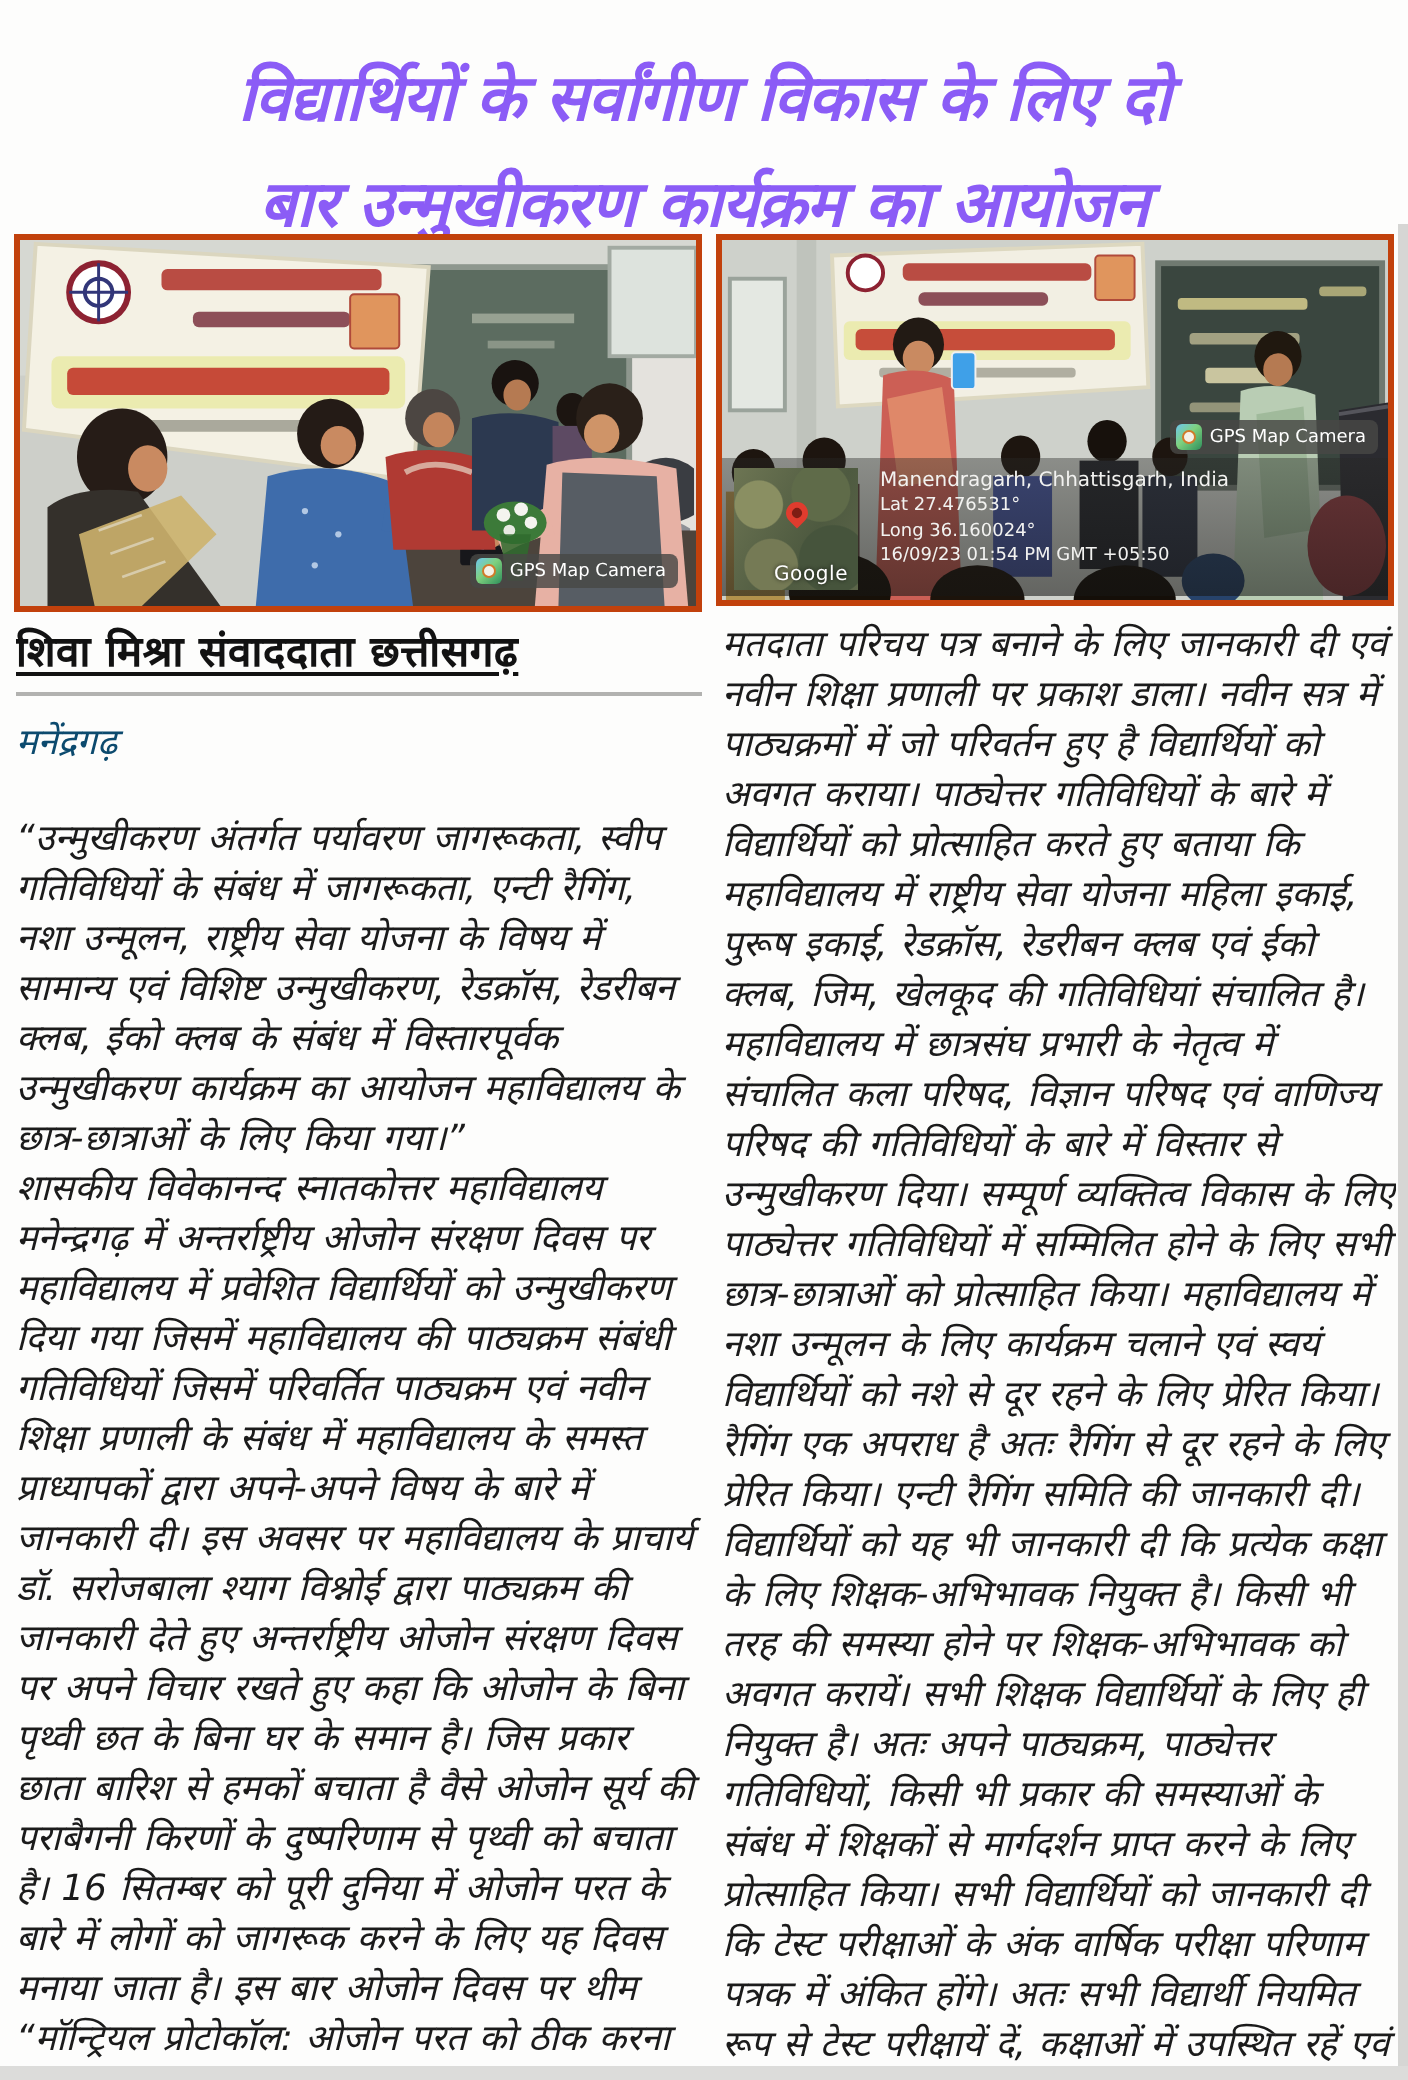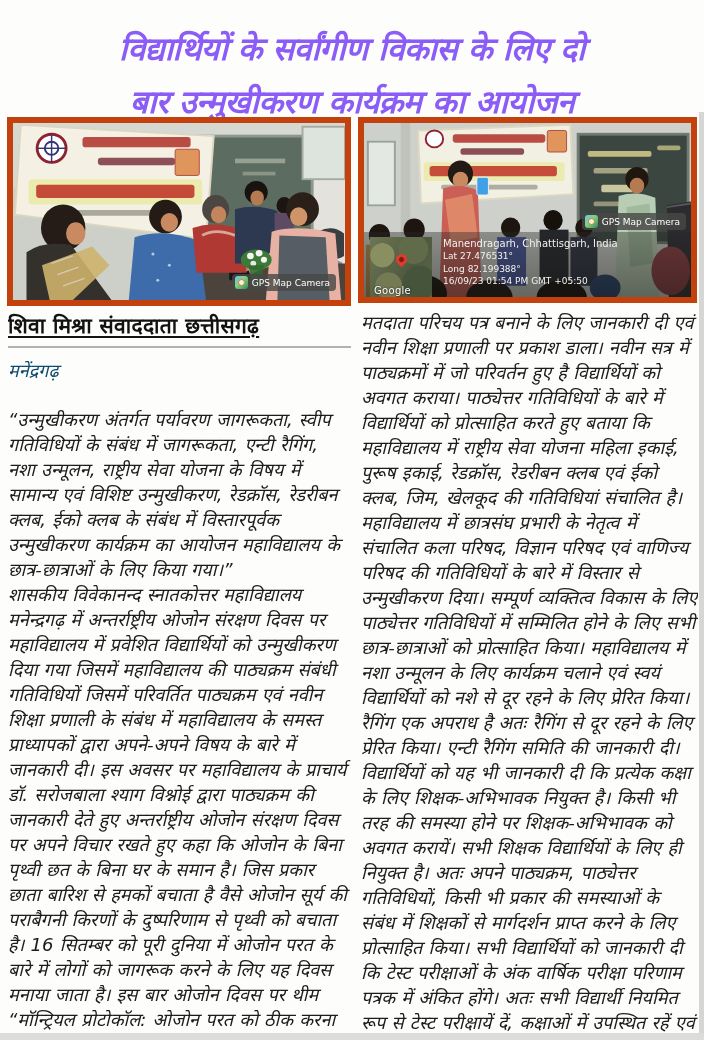--- a/index.html
+++ b/index.html
@@ -11,21 +11,21 @@
   .edge-bottom{position:absolute;left:0;bottom:0;width:100%;height:7px;background:#dcdcda;}
 
   .headline{
     position:absolute;top:2px;left:0;width:100%;text-align:center;
     font-weight:800;font-style:italic;font-size:32px;line-height:53px;
     color:#8b5cf6;letter-spacing:-0.5px;
   }
   .headline span{display:block;}
 
   .photos{position:absolute;top:117px;left:7px;width:690px;display:flex;gap:7px;}
-  .photo{position:relative;overflow:hidden;background:#c9cbc5;border:6px solid #c2410c;box-sizing:border-box;}
+  .photo{position:relative;overflow:hidden;background:#c9cbc5;border:3px solid #c2410c;box-sizing:border-box;}
   .photo-left{width:344px;height:189px;}
   .photo-right{width:339px;height:186px;}
   .scene{display:block;width:100%;height:100%;}
 
   .gps-badge{
     position:absolute;display:flex;align-items:center;gap:4px;
     background:rgba(72,72,70,0.82);border-radius:4px;padding:2px 6px 2px 3px;
     color:#fff;font-size:9px;font-style:normal;white-space:nowrap;
   }
   .gps-badge-left{right:9px;bottom:9px;}
@@ -40,21 +40,21 @@
   .map-thumb{position:absolute;left:6px;top:5px;width:62px;height:61px;overflow:hidden;
     background:
       radial-gradient(circle at 20% 30%, #8a8f62 0 18%, rgba(0,0,0,0) 19%),
       radial-gradient(circle at 70% 20%, #5f6b49 0 22%, rgba(0,0,0,0) 23%),
       radial-gradient(circle at 80% 75%, #46543c 0 25%, rgba(0,0,0,0) 26%),
       radial-gradient(circle at 30% 80%, #757a55 0 20%, rgba(0,0,0,0) 21%),
       linear-gradient(120deg,#6d7553,#4e5a40 60%,#5d664a);}
   .map-pin{position:absolute;left:50%;top:44%;width:11px;height:11px;margin:-10px 0 0 -5px;
     background:#e03c2e;border-radius:50% 50% 50% 0;transform:rotate(-45deg);}
   .map-pin::after{content:"";position:absolute;inset:3.2px;border-radius:50%;background:#7e1d14;}
-  .google-label{position:absolute;left:4px;bottom:2px;color:#ffffff;font-size:10px;
+  .google-label{position:absolute;left:20px;bottom:2px;color:#ffffff;font-size:10px;
     letter-spacing:0.3px;text-shadow:0 0 2px rgba(0,0,0,0.8);}
   .geotag-lines{position:absolute;left:79px;top:6px;right:0;color:#f2f2f0;
     font-size:9px;line-height:12.4px;white-space:nowrap;overflow:hidden;}
   .geotag-line1{font-size:10px;}
 
   .col-left{position:absolute;left:8px;top:313px;width:343px;height:723px;overflow:hidden;}
   .col-right{position:absolute;left:361px;top:310px;width:337px;height:722px;overflow:hidden;}
 
   .byline{font-weight:bold;font-size:21px;line-height:26px;color:#121212;
     text-decoration:underline;text-underline-offset:3px;letter-spacing:0.3px;}
@@ -191,21 +191,21 @@
         <span>GPS Map Camera</span>
       </div>
       <div class="geotag">
         <div class="map-thumb">
           <span class="map-pin"></span>
           <span class="google-label">Google</span>
         </div>
         <div class="geotag-lines">
           <div class="geotag-line1">Manendragarh, Chhattisgarh, India</div>
           <div>Lat 27.476531°</div>
-          <div>Long 82.199388°</div>
+          <div>Long 36.160024°</div>
           <div>16/09/23 01:54 PM GMT +05:50</div>
         </div>
       </div>
     </figure>
   </div>
 
   <div class="col-left">
     <div class="byline">शिवा मिश्रा संवाददाता छत्तीसगढ़</div>
     <hr class="rule">
     <div class="dateline">मनेंद्रगढ़</div>

